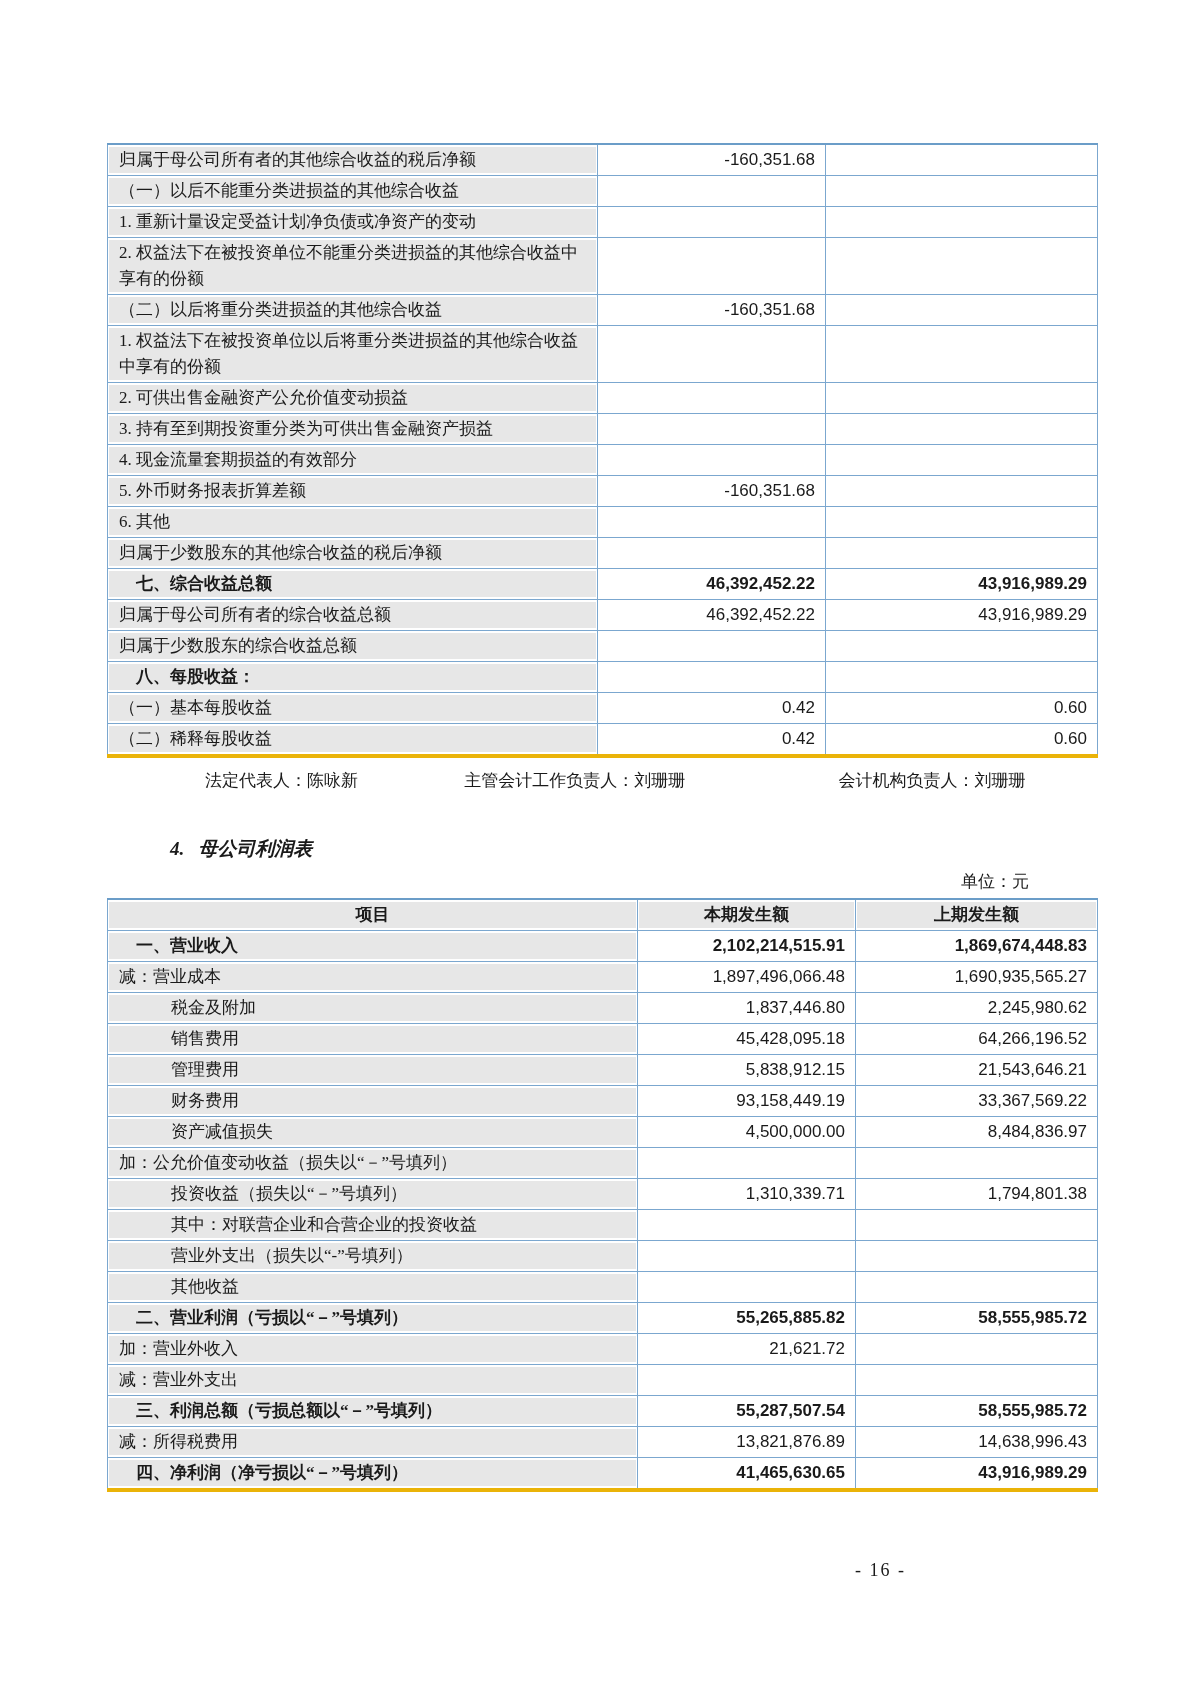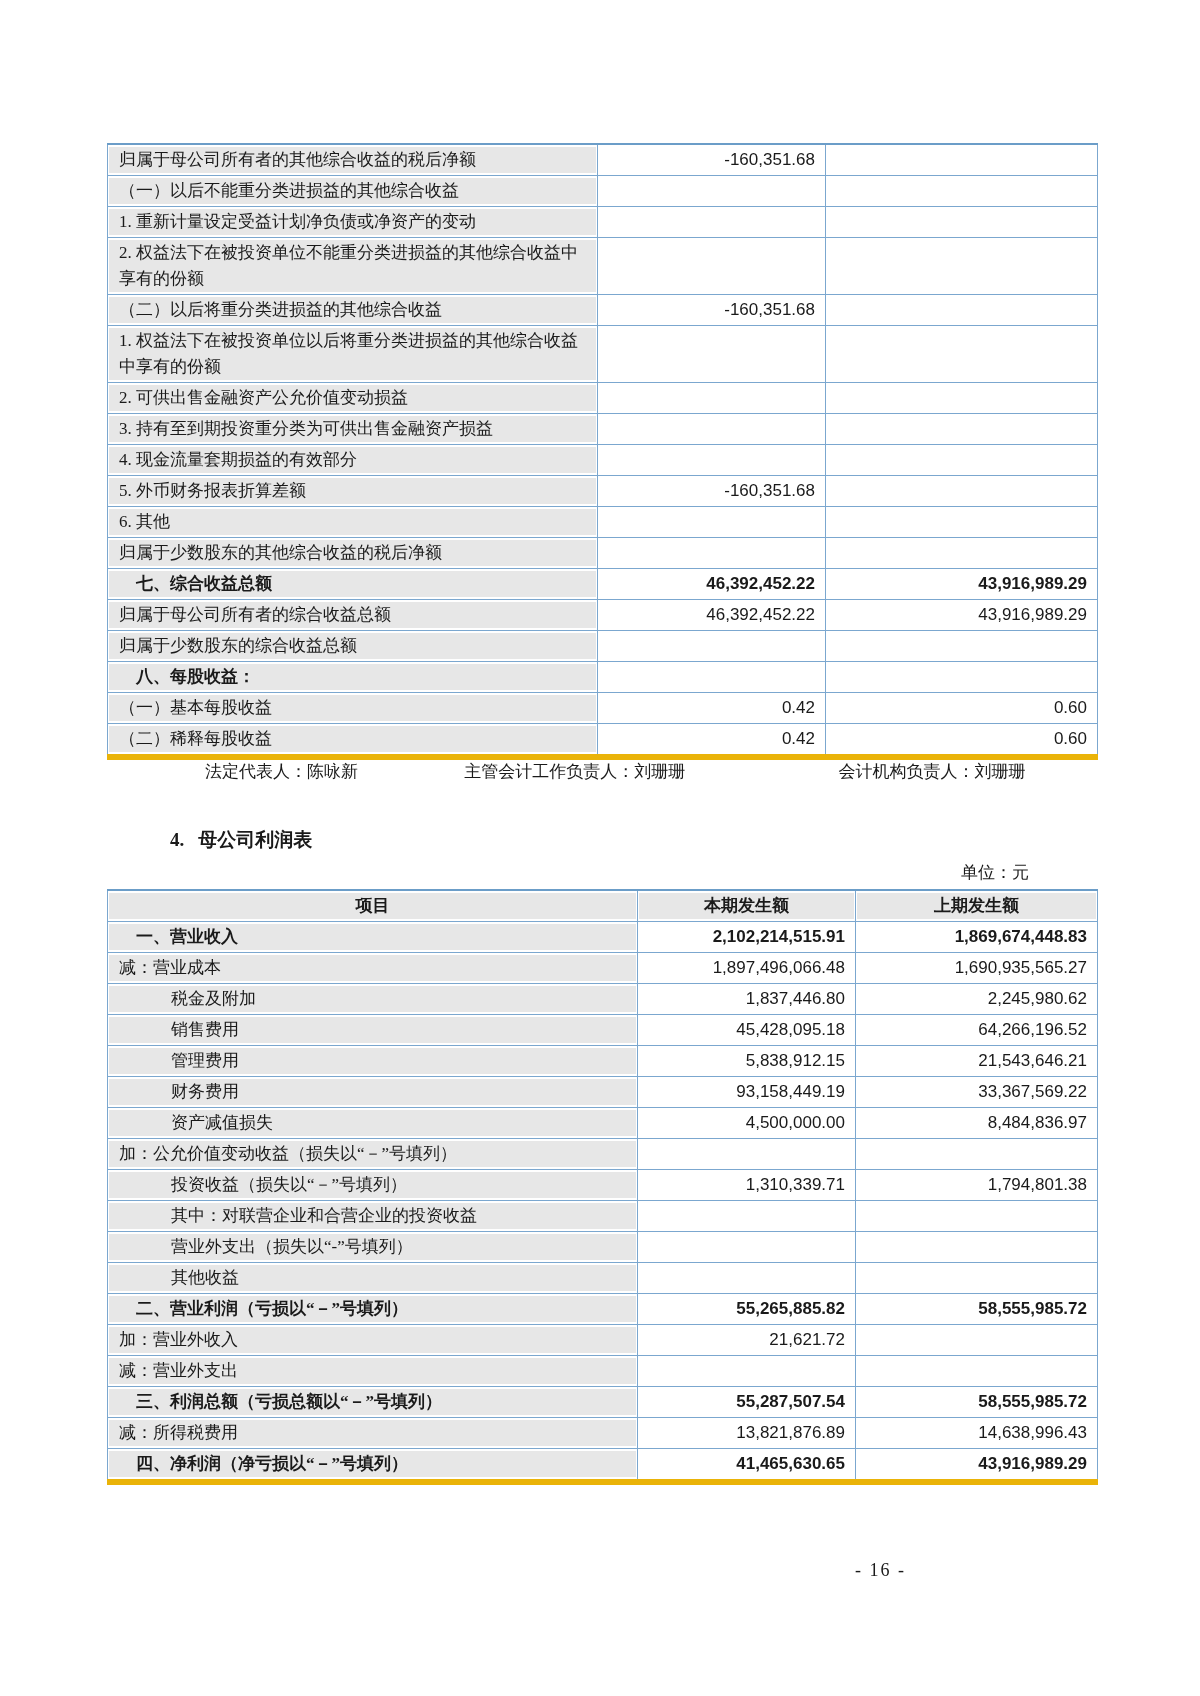--- a/index.html
+++ b/index.html
@@ -3,41 +3,41 @@
 <meta charset="utf-8">
 <style>
   html,body{margin:0;padding:0;}
   body{
     width:1200px;height:1696px;position:relative;background:#ffffff;
     font-family:"Liberation Serif","DejaVu Serif",serif;color:#1a1a1a;
   }
   .content{position:absolute;left:107px;top:143px;width:990px;}
   table{border-collapse:collapse;width:990px;table-layout:fixed;}
   td,th{border:1px solid #7ba7cf;padding:0;vertical-align:middle;font-size:17px;font-weight:normal;}
-  .fin-table{border-top:2px solid #6b9dc8;border-bottom:6px solid #eab308;}
+  .fin-table{border-top:2px solid #6b9dc8;border-bottom:4px solid #eab308;}
   
   .in{
     margin:2px 1px;padding:0 10px;background:#e7e7e7;
     line-height:26px;min-height:26px;display:flex;align-items:center;
     text-align:left;
   }
   th .in{justify-content:center;font-weight:bold;}
   tr.ind .in{padding-left:62px;}
   td.num{
     text-align:right;padding:0 10px;
     font-family:"Liberation Sans","DejaVu Sans",sans-serif;font-size:17px;
     background:#ffffff;
   }
   tr.bold td{font-weight:bold;}
   tr.bold .in{font-weight:bold;padding-left:27px;}
-  .sig-line{font-size:17px;white-space:nowrap;}
+  .sig-line{margin-top:11px;font-size:17px;white-space:nowrap;}
   .sig-line .sig1{margin-left:98px;}
   .sig-line .sig2{margin-left:102px;}
   .sig-line .sig3{margin-left:149px;}
-  .section-heading{margin-top:44px;margin-left:63px;font-size:19px;font-weight:bold;}
+  .section-heading{margin-top:44px;margin-left:63px;font-size:19px;font-weight:bold;font-style:italic;}
   .section-heading .sec-num{margin-right:14px;}
   .unit-line{margin-top:8px;text-align:right;padding-right:68px;font-size:17px;}
   .table2-wrap{margin-top:5px;}
   .page-number{
     position:absolute;left:855px;top:1560px;width:90px;text-align:left;
     font-size:18px;letter-spacing:2px;
   }
 </style>
 </head>
 <body>

